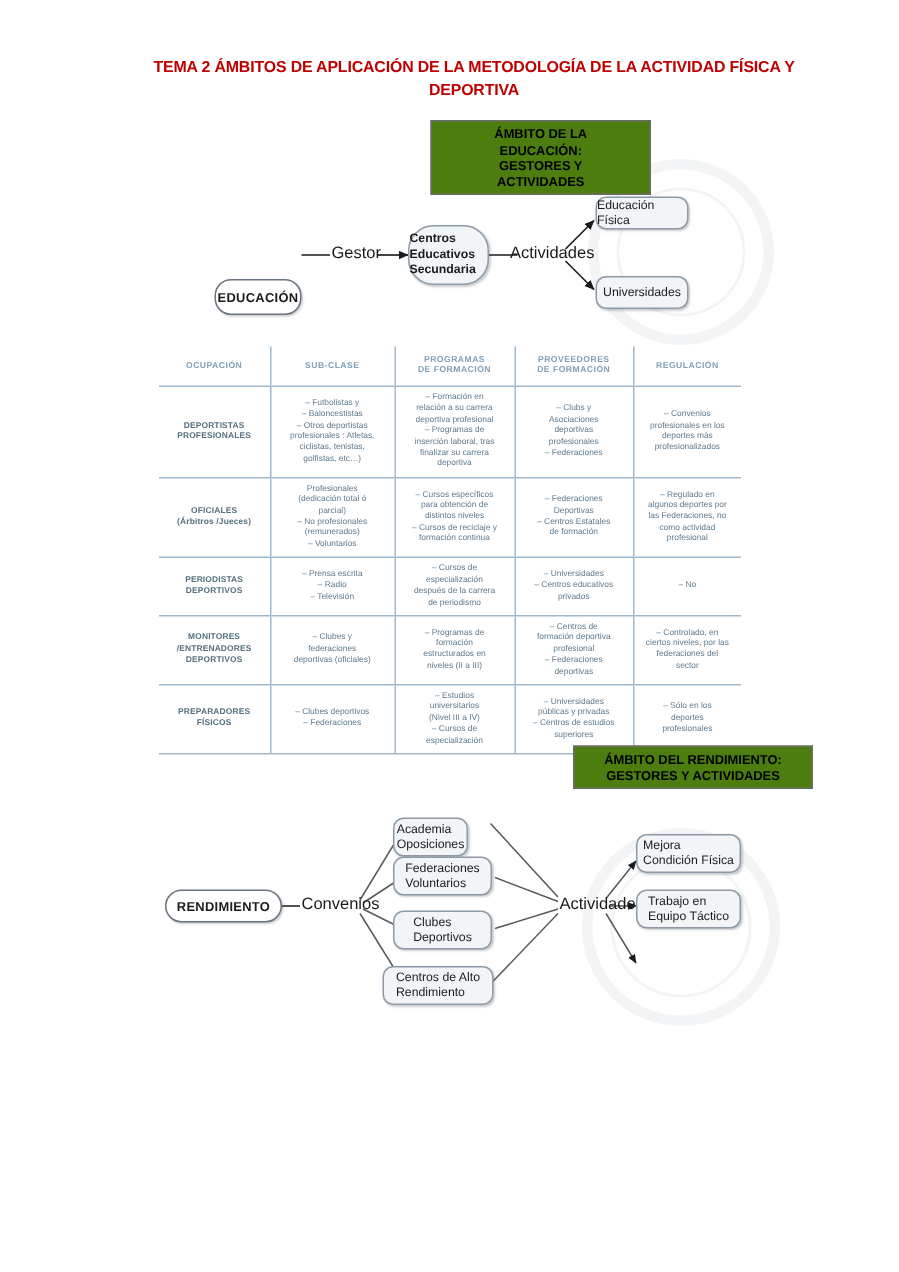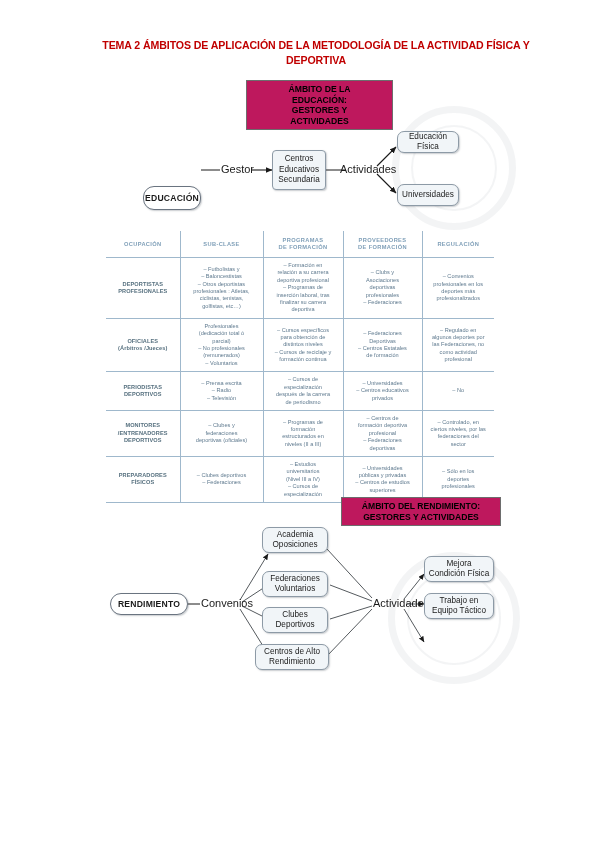--- a/index.html
+++ b/index.html
@@ -29,58 +29,60 @@
     letter-spacing: -0.1px;
   }
 
   
   .figure {
     position: absolute;
   }
   .fig-title {
     position: absolute;
     border: 1px solid #6d6d6d;
-    background: #be185d;
+    background: #4d7c0f;
     color: #000;
     font-weight: bold;
     font-size: 8.6px;
     line-height: 10.5px;
     text-align: center;
     padding: 3px 18px;
     box-sizing: border-box;
     white-space: pre-line;
+    margin-left: 41px;
   }
 
   
   .node {
     position: absolute;
     box-sizing: border-box;
     border: 1px solid #8d9aa6;
     border-radius: 7px;
     background: #f1f5f8;
     color: #1a1a1a;
     font-size: 8.2px;
     line-height: 10.4px;
-    text-align: center;
+    text-align: left;
     display: flex;
     align-items: center;
     justify-content: center;
     white-space: pre-line;
     box-shadow: 1px 1px 1.5px rgba(80,90,100,0.30);
   }
   .node.pill {
     border-radius: 11px;
     background: #ffffff;
     border: 1px solid #6a7480;
     font-weight: bold;
     font-size: 8.6px;
     letter-spacing: 0.2px;
   }
   .node.square {
-    border-radius: 4px;
+    border-radius: 17px;
+    font-weight: bold;
   }
 
   .edge-label {
     position: absolute;
     font-size: 11px;
     color: #1a1a1a;
     line-height: 9px;
     white-space: nowrap;
   }
 
@@ -363,21 +365,21 @@
 
     <line x1="404" y1="105" x2="424" y2="80" stroke="#555a5e" stroke-width="1" marker-end="url(#arrow2)"></line>
     <line x1="406" y1="110" x2="424" y2="110" stroke="#555a5e" stroke-width="1" marker-end="url(#arrow2)"></line>
     <line x1="404" y1="115" x2="424" y2="148" stroke="#555a5e" stroke-width="1" marker-end="url(#arrow2)"></line>
   </svg>
 
   <div class="node pill" style="left:110px; top:99px; width:78px; height:22px;">RENDIMIENTO</div>
 
   <span class="edge-label" style="left:201px; top:105px;">Convenios</span>
 
-  <div class="node" style="left:262px; top:33px; width:66px; height:26px;">Academia
+  <div class="node" style="left:262px; top:51px; width:50px; height:26px;">Academia
 Oposiciones</div>
 
   <div class="node" style="left:262px; top:77px; width:66px; height:26px;">Federaciones
 Voluntarios</div>
 
   <div class="node" style="left:262px; top:113px; width:66px; height:26px;">Clubes
 Deportivos</div>
 
   <div class="node" style="left:255px; top:150px; width:74px; height:26px;">Centros de Alto
 Rendimiento</div>

